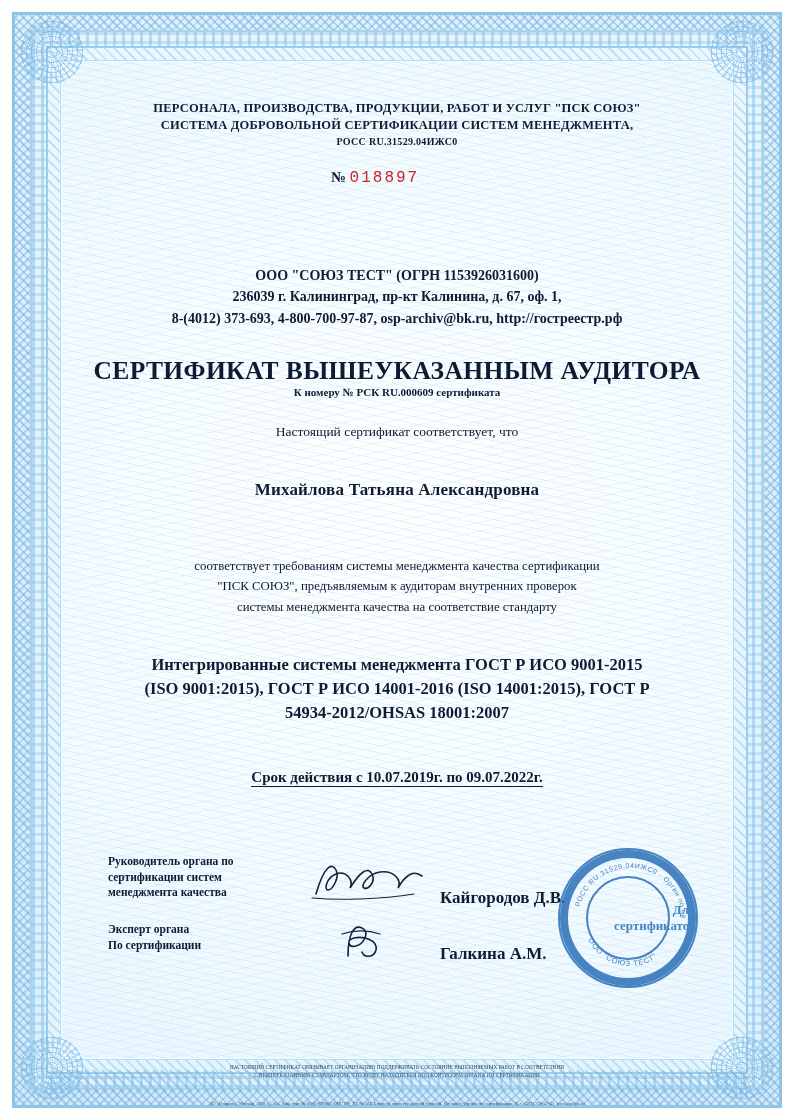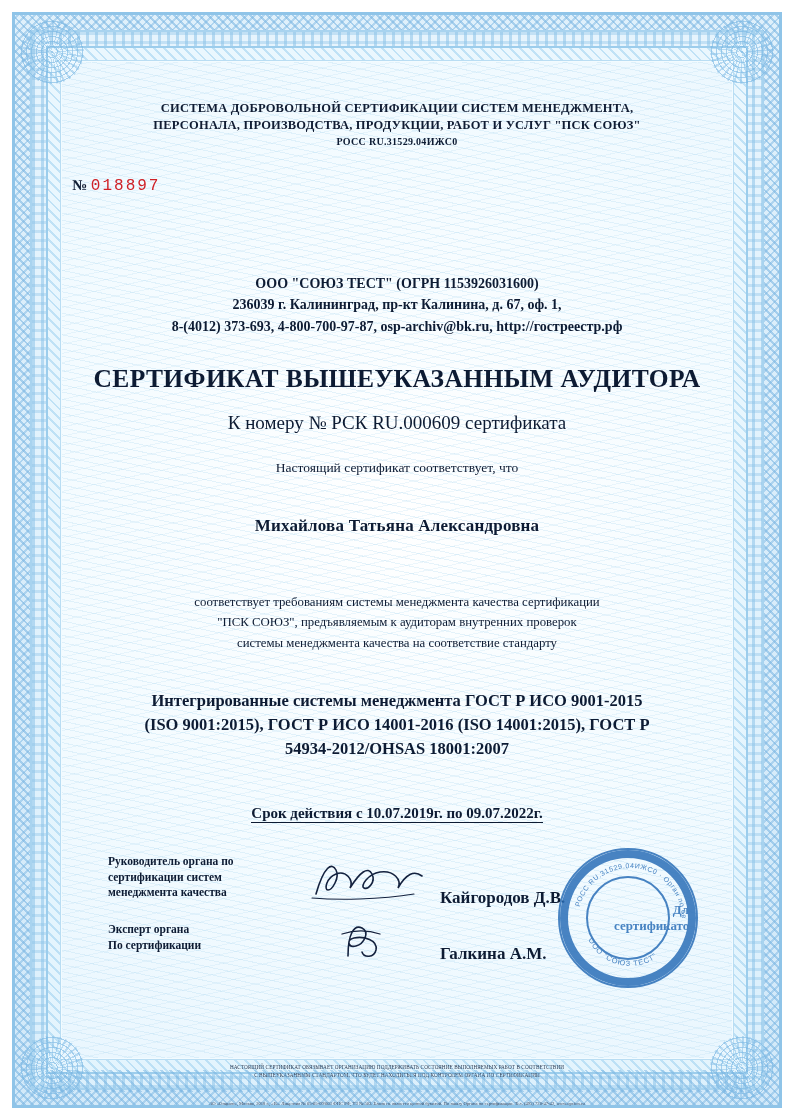--- a/index.html
+++ b/index.html
@@ -93,22 +93,22 @@
   }
   .rosscode {
     margin-top: 2px;
     font-size: 10px;
     font-weight: bold;
     font-variant: small-caps;
     letter-spacing: .3px;
   }
 
   .numline {
-    margin-top: 30px;
-    text-align: left;
+    margin-top: 22px;
+    text-align: center;
     padding-right: 44px;
     font-size: 15px;
   }
   .numline .hash { color: #0f1c33; font-weight: bold; }
   .numline .num {
     color: #cf2127;
     font-family: "Liberation Mono", monospace;
     font-size: 16px;
     letter-spacing: 2px;
   }
@@ -121,23 +121,22 @@
   }
 
   .main-title {
     margin-top: 26px;
     font-size: 25.5px;
     font-weight: bold;
     letter-spacing: .4px;
   }
 
   .subnumber {
-    margin-top: 18px;
-    font-size: 19px;
-    font-weight: normal;
+    font-size: 11px;
+    font-weight: bold;
   }
 
   .attests {
     margin-top: 26px;
     font-size: 13.5px;
   }
 
   .person {
     margin-top: 40px;
     font-size: 17px;
@@ -257,22 +256,22 @@
   <div class="paper"></div>
 
   <div class="rosette tl"></div>
   <div class="rosette tr"></div>
   <div class="rosette bl"></div>
   <div class="rosette br"></div>
 
   <div class="content">
 
     <div class="system-title">
+      <div>ПЕРСОНАЛА, ПРОИЗВОДСТВА, ПРОДУКЦИИ, РАБОТ И УСЛУГ "ПСК СОЮЗ"</div>
       <div>СИСТЕМА ДОБРОВОЛЬНОЙ СЕРТИФИКАЦИИ СИСТЕМ МЕНЕДЖМЕНТА,</div>
-      <div>ПЕРСОНАЛА, ПРОИЗВОДСТВА, ПРОДУКЦИИ, РАБОТ И УСЛУГ "ПСК СОЮЗ"</div>
     </div>
     <div class="rosscode">РОСС RU.31529.04ИЖС0</div>
 
     <div class="numline">
       <span class="hash">№</span>
       <span class="num">018897</span>
     </div>
 
     <div class="org-block">
       <div>ООО "СОЮЗ ТЕСТ" (ОГРН 1153926031600)</div>

